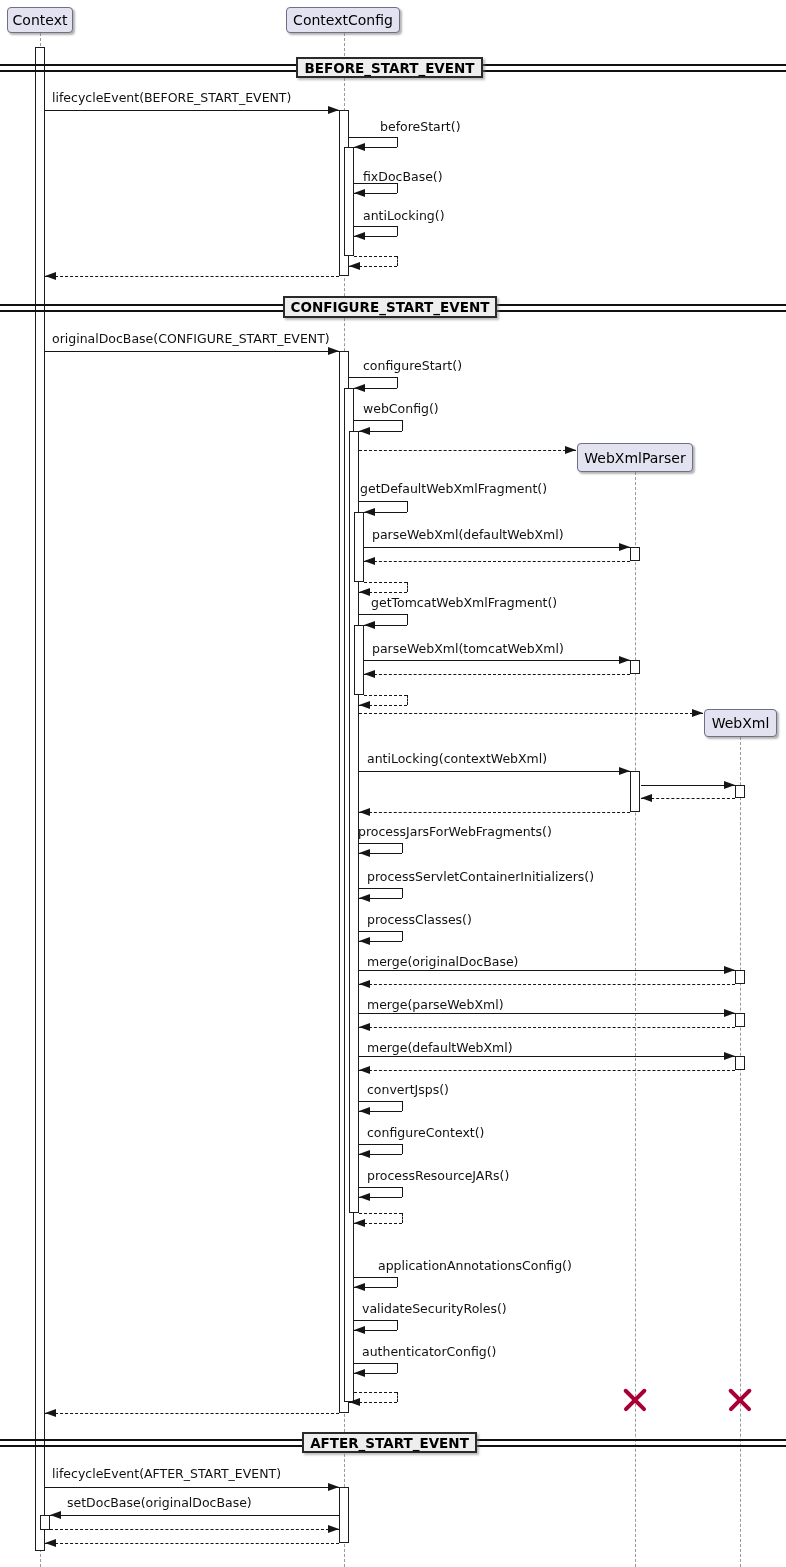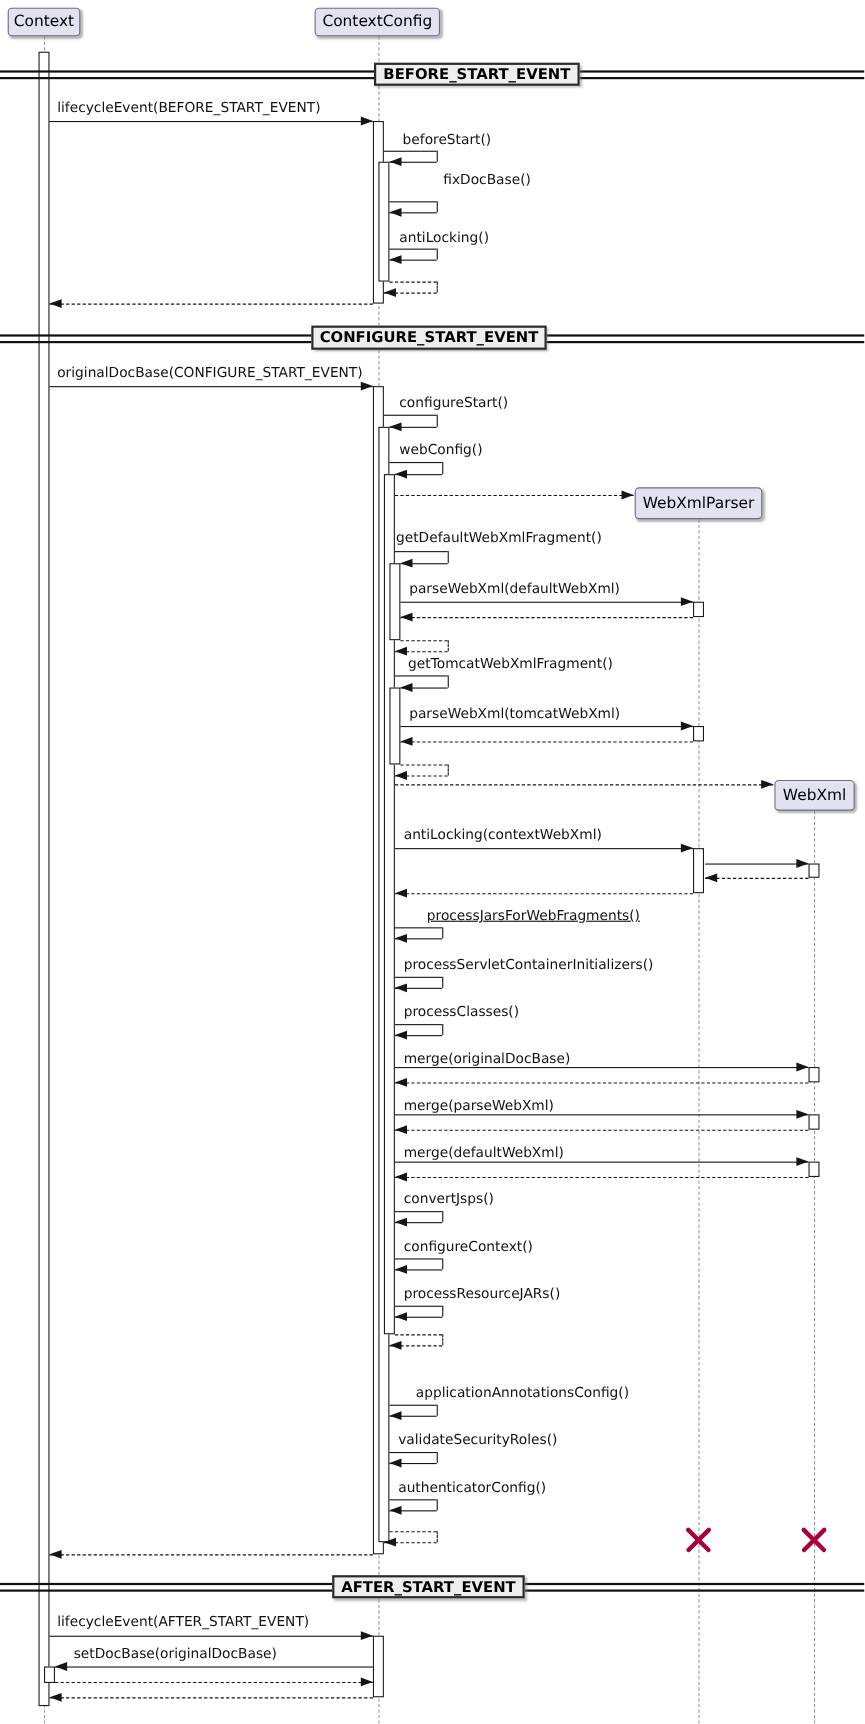--- a/index.html
+++ b/index.html
@@ -44,21 +44,21 @@
   </div>
   <div class="participant" style="left: 286px; top: 7px; width: 114px; height: 26px;">
     <span>ContextConfig</span>
   </div>
   <div class="participant" style="left: 577px; top: 443px; width: 116px; height: 29px;">
     <span>WebXmlParser</span>
   </div>
   <div class="participant" style="left: 704px; top: 709px; width: 73px; height: 28px;">
     <span>WebXml</span>
   </div>
-  <div class="divider-box" style="left: 296px; top: 57px; width: 187px; height: 21px; margin-left: 44px;">
+  <div class="divider-box" style="left: 296px; top: 57px; width: 187px; height: 21px;">
     <span>BEFORE_START_EVENT</span>
   </div>
   <div class="divider-box" style="left: 283px; top: 296px; width: 214px; height: 22px;">
     <span>CONFIGURE_START_EVENT</span>
   </div>
   <div class="divider-box" style="left: 302px; top: 1432px; width: 175px; height: 21px;">
     <span>AFTER_START_EVENT</span>
   </div>
 <div class="lifeline" style="left: 39.5px; top: 33px; height: 1534px;"></div>
     <div class="lifeline" style="left: 343.5px; top: 33px; height: 1534px;"></div>
@@ -87,26 +87,26 @@
     <div class="divider-line" style="top: 310px;"></div>
     <div class="divider-line" style="top: 1439px;"></div>
     <div class="divider-line" style="top: 1445px;"></div>
     <div class="hline" style="left: 44.5px; top: 110px; width: 294px;"></div>
     <div class="head head-right" style="left: 327.5px; top: 106px;"></div>
     <div class="msg-label" style="left: 52px; top: 90px;">lifecycleEvent(BEFORE_START_EVENT)</div>
     <div class="hline" style="left: 348.5px; top: 137px; width: 48.5px;"></div>
     <div class="vline" style="left: 397px; top: 137px; height: 10px;"></div>
     <div class="hline" style="left: 353.5px; top: 147px; width: 43.5px;"></div>
     <div class="head head-left" style="left: 353.5px; top: 143px;"></div>
-    <div class="msg-label" style="left: 366px; top: 119px;">beforeStart()</div>
+    <div class="msg-label" style="left: 380px; top: 119px;">beforeStart()</div>
     <div class="hline" style="left: 353.5px; top: 183px; width: 43.5px;"></div>
     <div class="vline" style="left: 397px; top: 183px; height: 10px;"></div>
     <div class="hline" style="left: 353.5px; top: 193px; width: 43.5px;"></div>
     <div class="head head-left" style="left: 353.5px; top: 189px;"></div>
-    <div class="msg-label" style="left: 363px; top: 155px; margin-left: 40px;">fixDocBase()</div>
+    <div class="msg-label" style="left: 363px; top: 169px;">fixDocBase()</div>
     <div class="hline" style="left: 353.5px; top: 226px; width: 43.5px;"></div>
     <div class="vline" style="left: 397px; top: 226px; height: 10px;"></div>
     <div class="hline" style="left: 353.5px; top: 236px; width: 43.5px;"></div>
     <div class="head head-left" style="left: 353.5px; top: 232px;"></div>
     <div class="msg-label" style="left: 363px; top: 208px;">antiLocking()</div>
     <div class="hline dashed" style="left: 353.5px; top: 256px; width: 43.5px;"></div>
     <div class="vline dashed" style="left: 397px; top: 256px; height: 10px;"></div>
     <div class="hline dashed" style="left: 348.5px; top: 266px; width: 48.5px;"></div>
     <div class="head head-left" style="left: 348.5px; top: 262px;"></div>
     <div class="hline dashed" style="left: 44.5px; top: 276px; width: 294px;"></div>
@@ -162,21 +162,21 @@
     <div class="hline" style="left: 640.5px; top: 785px; width: 94px;"></div>
     <div class="head head-right" style="left: 723.5px; top: 781px;"></div>
     <div class="hline dashed" style="left: 640.5px; top: 798px; width: 94px;"></div>
     <div class="head head-left" style="left: 640.5px; top: 794px;"></div>
     <div class="hline dashed" style="left: 358.5px; top: 812px; width: 271px;"></div>
     <div class="head head-left" style="left: 358.5px; top: 808px;"></div>
     <div class="hline" style="left: 358.5px; top: 843px; width: 43.5px;"></div>
     <div class="vline" style="left: 402px; top: 843px; height: 10px;"></div>
     <div class="hline" style="left: 358.5px; top: 853px; width: 43.5px;"></div>
     <div class="head head-left" style="left: 358.5px; top: 849px;"></div>
-    <div class="msg-label" style="left: 388px; top: 824px; text-decoration: underline;">processJarsForWebFragments()</div>
+    <div class="msg-label" style="left: 358px; top: 824px;">processJarsForWebFragments()</div>
     <div class="hline" style="left: 358.5px; top: 888px; width: 43.5px;"></div>
     <div class="vline" style="left: 402px; top: 888px; height: 10px;"></div>
     <div class="hline" style="left: 358.5px; top: 898px; width: 43.5px;"></div>
     <div class="head head-left" style="left: 358.5px; top: 894px;"></div>
     <div class="msg-label" style="left: 367px; top: 869px;">processServletContainerInitializers()</div>
     <div class="hline" style="left: 358.5px; top: 931px; width: 43.5px;"></div>
     <div class="vline" style="left: 402px; top: 931px; height: 10px;"></div>
     <div class="hline" style="left: 358.5px; top: 941px; width: 43.5px;"></div>
     <div class="head head-left" style="left: 358.5px; top: 937px;"></div>
     <div class="msg-label" style="left: 367px; top: 912px;">processClasses()</div>

